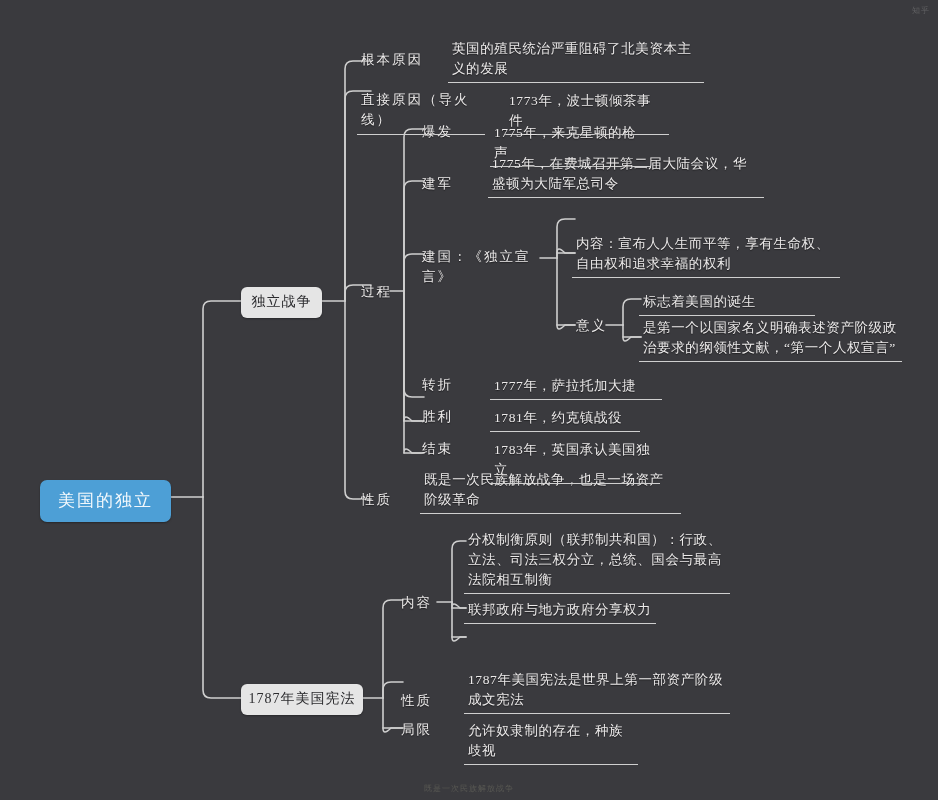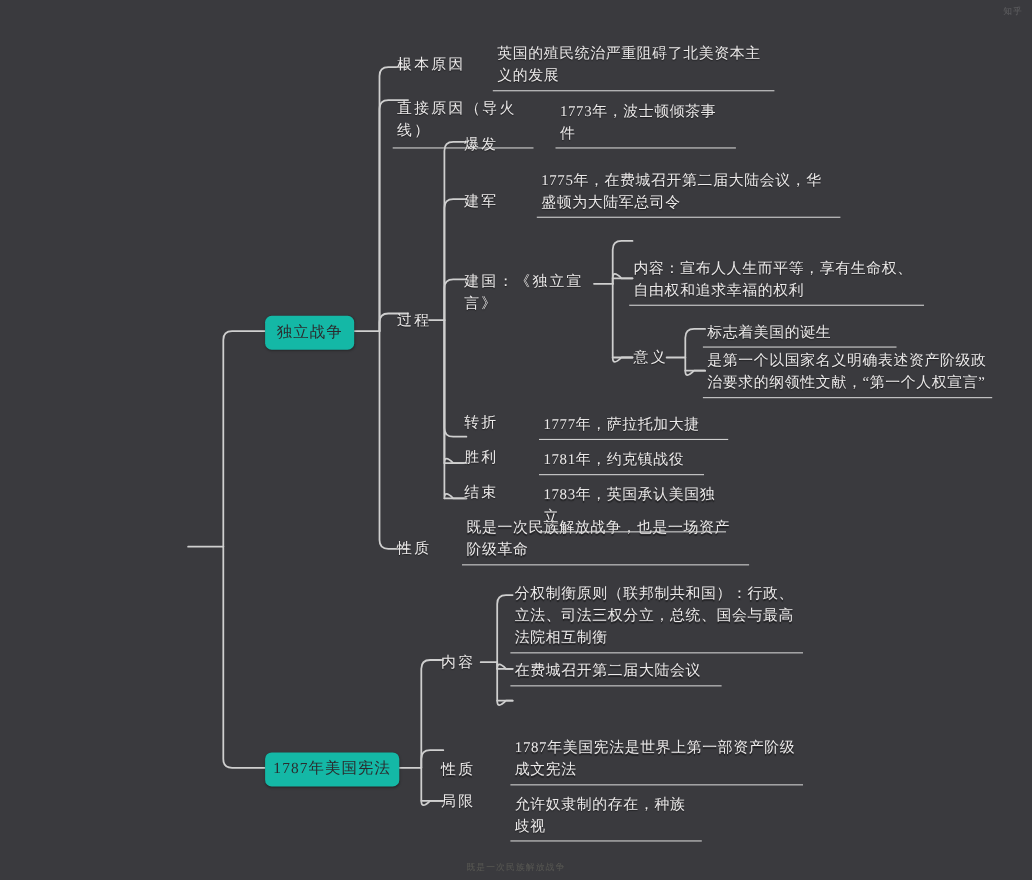--- a/index.html
+++ b/index.html
@@ -20,21 +20,21 @@
     color:#f2f8fc;
     border-radius:7px;
     text-align:center;
     font-size:17px;
     letter-spacing:2px;
     padding:9px 0 10px 0;
     box-shadow:0 1px 2px rgba(0,0,0,.35);
   }
   
   .branch{
-    background:#14b8a6;
+    background:#e5e5e5;
     color:#2b2b2e;
     border-radius:6px;
     text-align:center;
     font-size:14px;
     letter-spacing:1px;
     padding:6px 0 7px 0;
     box-shadow:0 1px 2px rgba(0,0,0,.3);
   }
   
   .txt{
@@ -102,36 +102,38 @@
 
       <path d="M437,602 L452,602"></path>
       <path d="M452,602 L452,549 Q452,541 460,541 L466,541"></path>
       <path d="M452,602 L452,608 Q452,600 460,608 L466,608"></path>
       <path d="M452,602 L452,637 Q452,645 460,637 L466,637"></path>
       <path d="M452,608 L460,608 L466,608"></path>
       <path d="M452,637 L460,637 L466,637"></path>
     </g>
   </svg>
 
+  <div class="node root" style="left:40px;top:480px;width:131px;">美国的独立</div>
 
   <div class="node branch" style="left:241px;top:287px;width:81px;">独立战争</div>
   <div class="node branch" style="left:241px;top:684px;width:122px;">1787年美国宪法</div>
 
   <div class="node txt key nounder" style="left:357px;top:49px;width:86px;">根本原因</div>
   <div class="node txt" style="left:448px;top:37px;width:256px;">英国的殖民统治严重阻碍了北美资本主义的发展</div>
 
   <div class="node txt key" style="left:357px;top:89px;width:128px;">直接原因（导火线）</div>
   <div class="node txt" style="left:505px;top:89px;width:164px;">1773年，波士顿倾茶事件</div>
 
   <div class="node txt key nounder" style="left:357px;top:281px;width:40px;">过程</div>
 
   <div class="node txt key nounder" style="left:357px;top:489px;width:40px;">性质</div>
   <div class="node txt" style="left:420px;top:468px;width:261px;">既是一次民族解放战争，也是一场资产阶级革命</div>
 
   <div class="node txt key nounder" style="left:418px;top:121px;width:40px;">爆发</div>
+  <div class="node txt" style="left:490px;top:121px;width:160px;">1775年，来克星顿的枪声</div>
 
   <div class="node txt key nounder" style="left:418px;top:173px;width:40px;">建军</div>
   <div class="node txt" style="left:488px;top:152px;width:276px;">1775年，在费城召开第二届大陆会议，华盛顿为大陆军总司令</div>
 
   <div class="node txt key nounder" style="left:418px;top:246px;width:122px;">建国：《独立宣言》</div>
 
   <div class="node txt key nounder" style="left:418px;top:374px;width:40px;">转折</div>
   <div class="node txt" style="left:490px;top:374px;width:172px;">1777年，萨拉托加大捷</div>
 
   <div class="node txt key nounder" style="left:418px;top:406px;width:40px;">胜利</div>
@@ -142,21 +144,21 @@
 
   <div class="node txt" style="left:572px;top:232px;width:268px;">内容：宣布人人生而平等，享有生命权、自由权和追求幸福的权利</div>
 
   <div class="node txt key nounder" style="left:572px;top:315px;width:40px;">意义</div>
   <div class="node txt" style="left:639px;top:290px;width:176px;">标志着美国的诞生</div>
   <div class="node txt" style="left:639px;top:316px;width:263px;">是第一个以国家名义明确表述资产阶级政治要求的纲领性文献，“第一个人权宣言”</div>
 
   <div class="node txt key nounder" style="left:397px;top:592px;width:40px;">内容</div>
 
   <div class="node txt" style="left:464px;top:528px;width:266px;">分权制衡原则（联邦制共和国）：行政、立法、司法三权分立，总统、国会与最高法院相互制衡</div>
-  <div class="node txt" style="left:464px;top:598px;width:192px;">在费城召开第二届大陆会议</div>
+  <div class="node txt" style="left:464px;top:598px;width:192px;">联邦政府与地方政府分享权力</div>
 
   <div class="node txt key nounder" style="left:397px;top:690px;width:40px;">性质</div>
   <div class="node txt" style="left:464px;top:668px;width:266px;">1787年美国宪法是世界上第一部资产阶级成文宪法</div>
 
   <div class="node txt key nounder" style="left:397px;top:719px;width:40px;">局限</div>
   <div class="node txt" style="left:464px;top:719px;width:174px;font-family:Liberation Serif, serif;">允许奴隶制的存在，种族歧视</div>
 
   <div class="wm wm-tr">知乎</div>
   <div class="wm wm-bt">既是一次民族解放战争</div>
 

